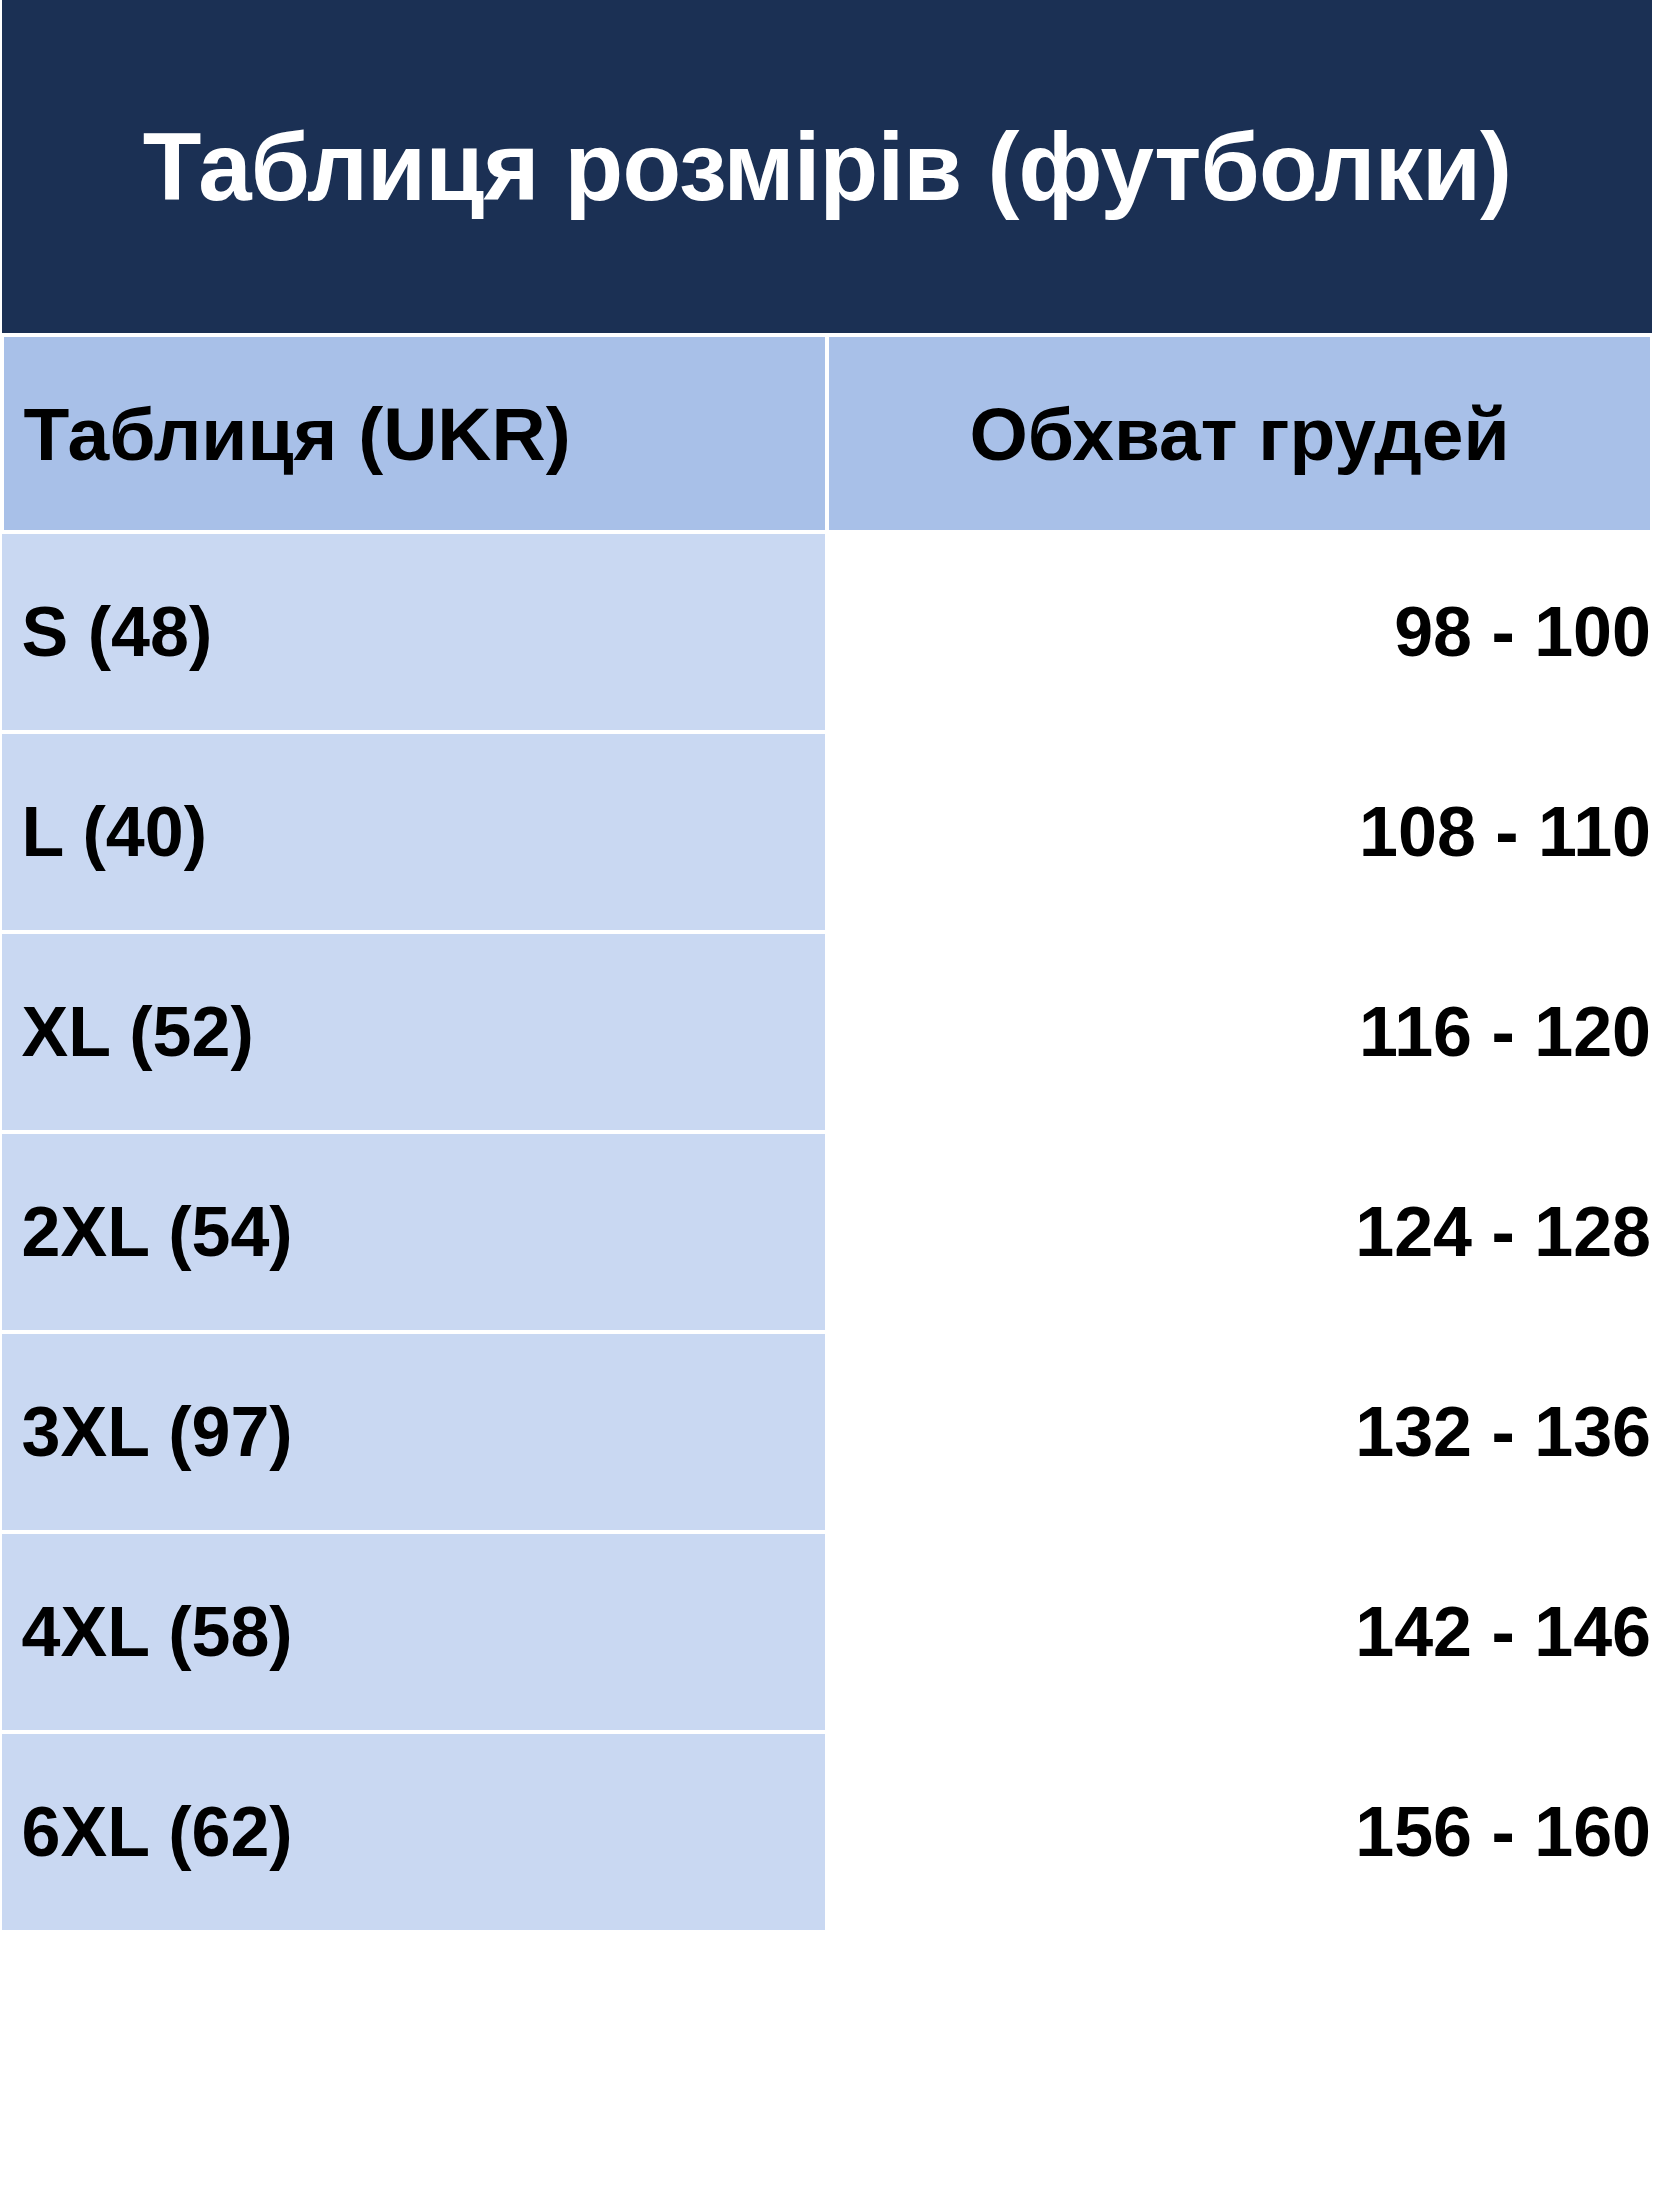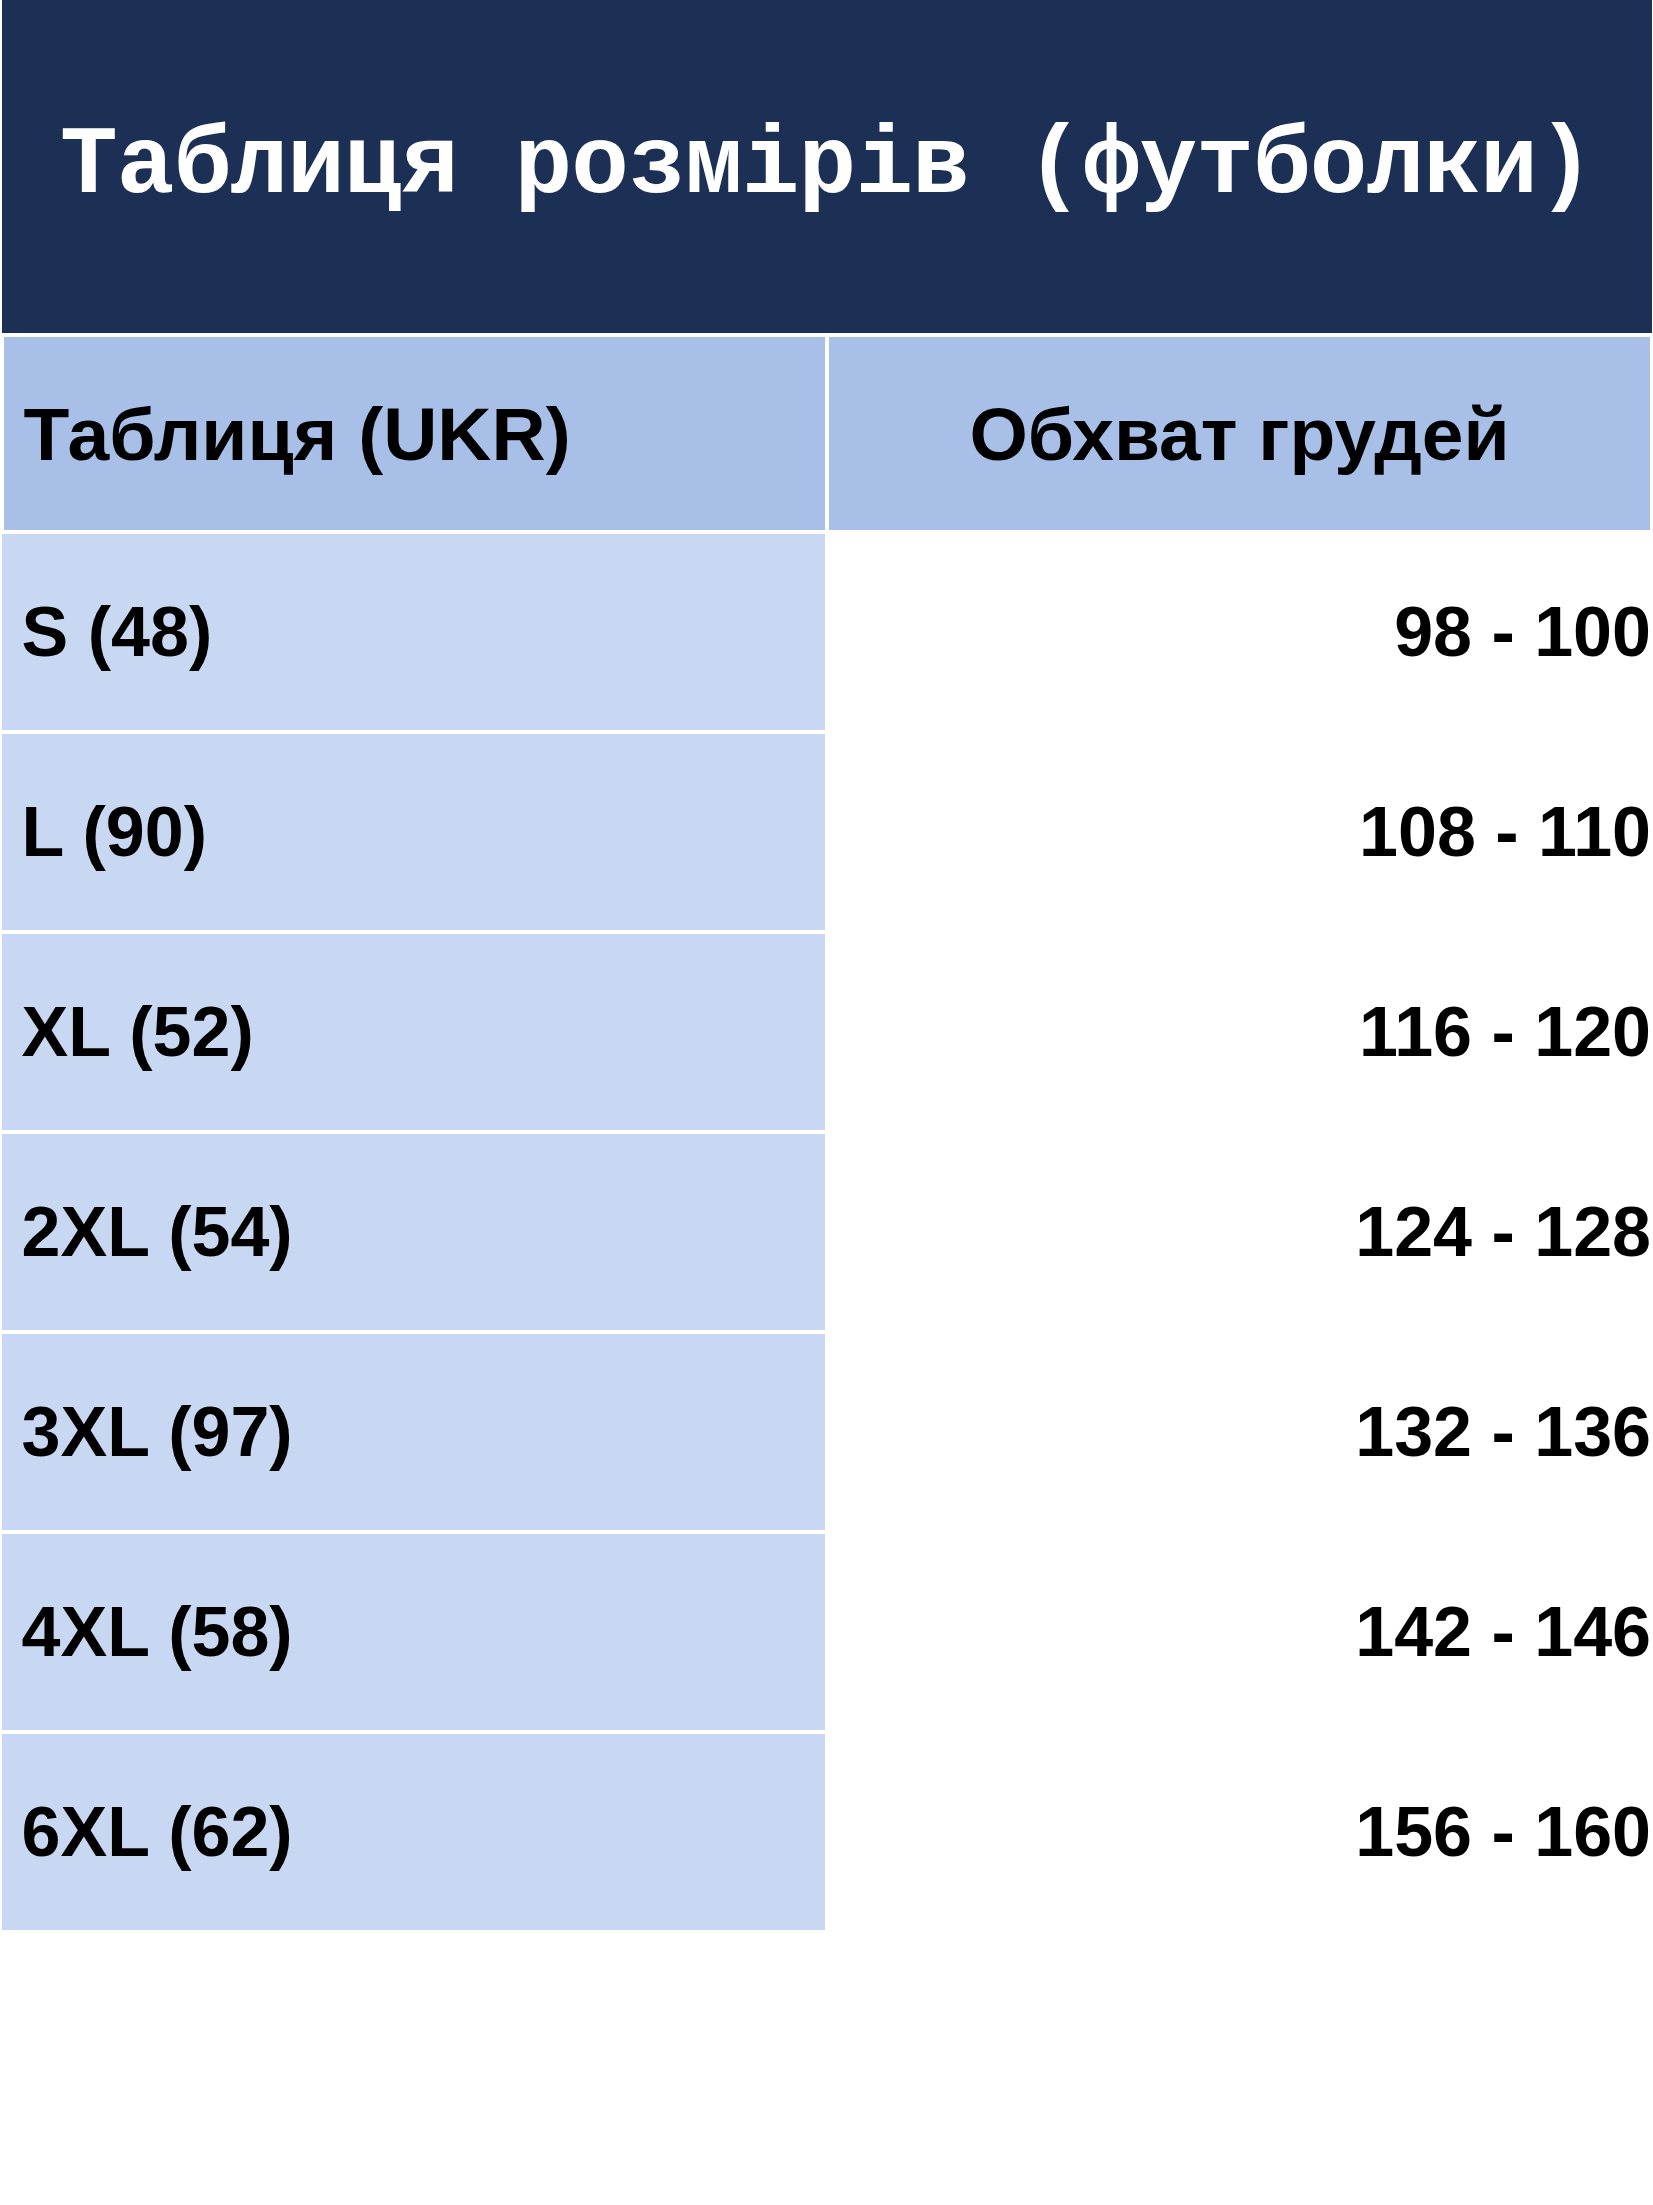--- a/index.html
+++ b/index.html
@@ -23,21 +23,20 @@
   .title-cell {
     background: #1b3054;
     color: #ffffff;
     text-align: center;
     font-weight: bold;
     font-size: 96px;
     letter-spacing: -0.8px;
     height: 333px;
     padding: 0 24.5px;
     border: none;
-    font-family: Liberation Mono, monospace;
   }
 
   .head-cell {
     background: #a8c0e8;
     color: #000000;
     font-weight: bold;
     font-size: 75px;
     height: 193px;
     border: 4.1px solid #ffffff;
     padding: 0 19.6px;
@@ -90,21 +89,21 @@
     <tr>
       <td class="head-cell size-col">Таблиця (UKR)</td>
       <td class="head-cell chest-col">Обхват грудей</td>
     </tr>
 
     <tr>
       <td class="size-cell">S (48)</td>
       <td class="chest-cell">98 - 100</td>
     </tr>
     <tr>
-      <td class="size-cell">L (90)</td>
+      <td class="size-cell">L (40)</td>
       <td class="chest-cell">108 - 110</td>
     </tr>
     <tr>
       <td class="size-cell">XL (52)</td>
       <td class="chest-cell">116 - 120</td>
     </tr>
     <tr>
       <td class="size-cell">2XL (54)</td>
       <td class="chest-cell">124 - 128</td>
     </tr>

